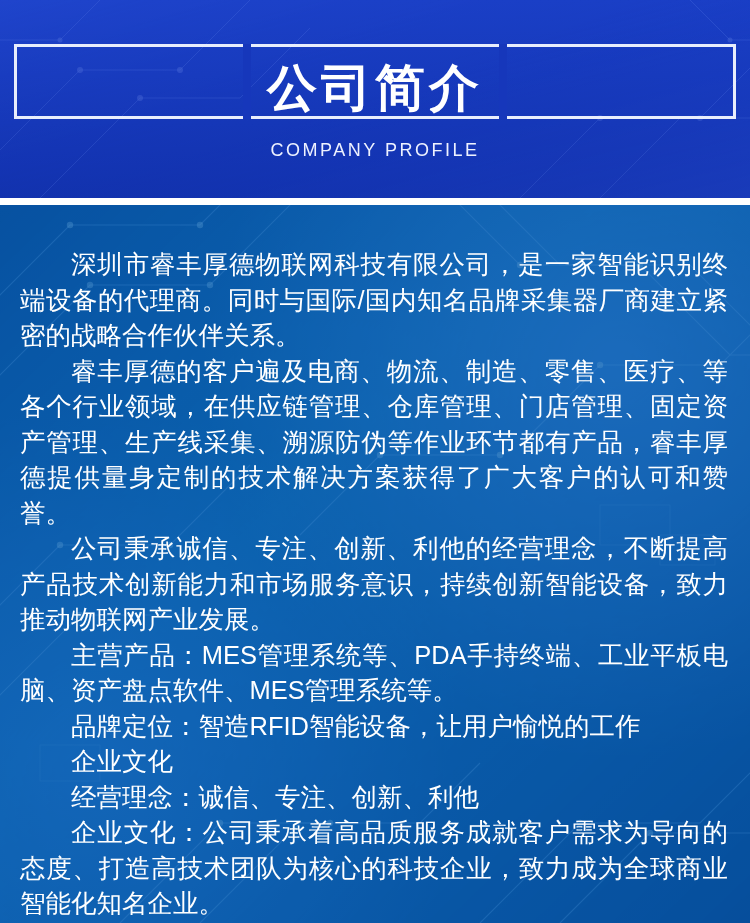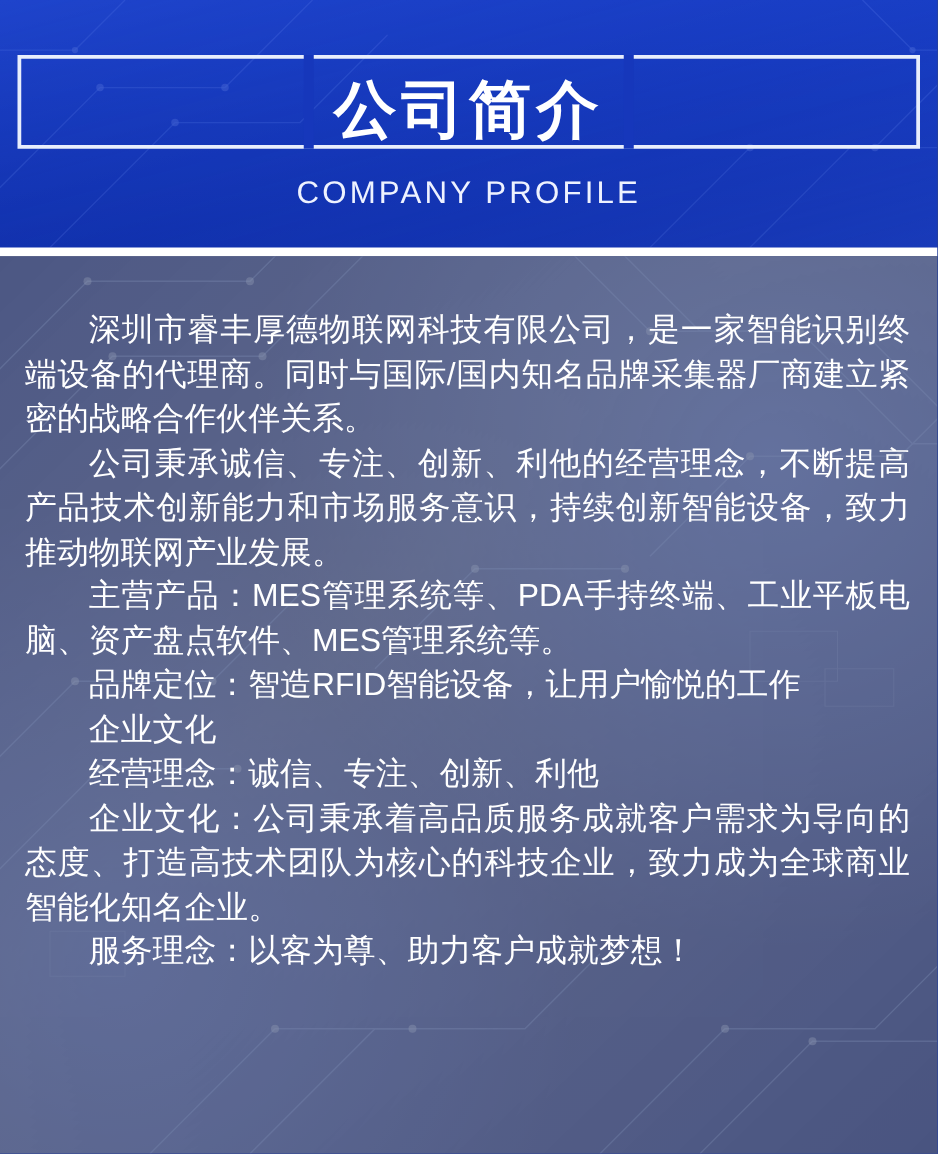--- a/index.html
+++ b/index.html
@@ -72,42 +72,42 @@
   #mask-left  { left: 243px; width: 8px; }
   #mask-right { left: 499px; width: 8px; }
 
   #header-sub {
     position: absolute;
     left: 0;
     top: 140px;
     width: 750px;
     text-align: center;
     color: #eef2ff;
-    font-size: 25px;
+    font-size: 18px;
     letter-spacing: 2.5px;
     z-index: 4;
   }
 
   #header-rule {
     position: absolute;
     left: 0;
     top: 198px;
     width: 750px;
     height: 7px;
     background: #ffffff;
   }
 
   
   #body-wrap {
     position: absolute;
     left: 0;
     top: 205px;
     width: 750px;
     height: 718px;
-    background: #737373;
+    background: #0369a1;
     overflow: hidden;
   }
   #body-texture {
     position: absolute;
     inset: 0;
     opacity: 0.42;
   }
   #content {
     position: absolute;
     left: 0;
@@ -231,20 +231,21 @@
       </g>
       <g stroke="#8fadff" stroke-width="0.8" fill="none" opacity="0.22">
         <rect x="600" y="300" width="70" height="40"></rect>
         <rect x="660" y="330" width="55" height="30"></rect>
         <rect x="40" y="540" width="60" height="36"></rect>
       </g>
     </svg>
 
     <div id="content">
       <p class="para">深圳市睿丰厚德物联网科技有限公司，是一家智能识别终端设备的代理商。同时与国际/国内知名品牌采集器厂商建立紧密的战略合作伙伴关系。</p>
+      <p class="para">睿丰厚德的客户遍及电商、物流、制造、零售、医疗、等各个行业领域，在供应链管理、仓库管理、门店管理、固定资产管理、生产线采集、溯源防伪等作业环节都有产品，睿丰厚德提供量身定制的技术解决方案获得了广大客户的认可和赞誉。</p>
       <p class="para">公司秉承诚信、专注、创新、利他的经营理念，不断提高产品技术创新能力和市场服务意识，持续创新智能设备，致力推动物联网产业发展。</p>
       <p class="para">主营产品：MES管理系统等、PDA手持终端、工业平板电脑、资产盘点软件、MES管理系统等。</p>
       <p class="para noindent">品牌定位：智造RFID智能设备，让用户愉悦的工作</p>
       <p class="para noindent">企业文化</p>
       <p class="para noindent">经营理念：诚信、专注、创新、利他</p>
       <p class="para noindent">企业文化：公司秉承着高品质服务成就客户需求为导向的态度、打造高技术团队为核心的科技企业，致力成为全球商业智能化知名企业。</p>
       <p class="para noindent">服务理念：以客为尊、助力客户成就梦想！</p>
     </div>
   </div>
 </div>

